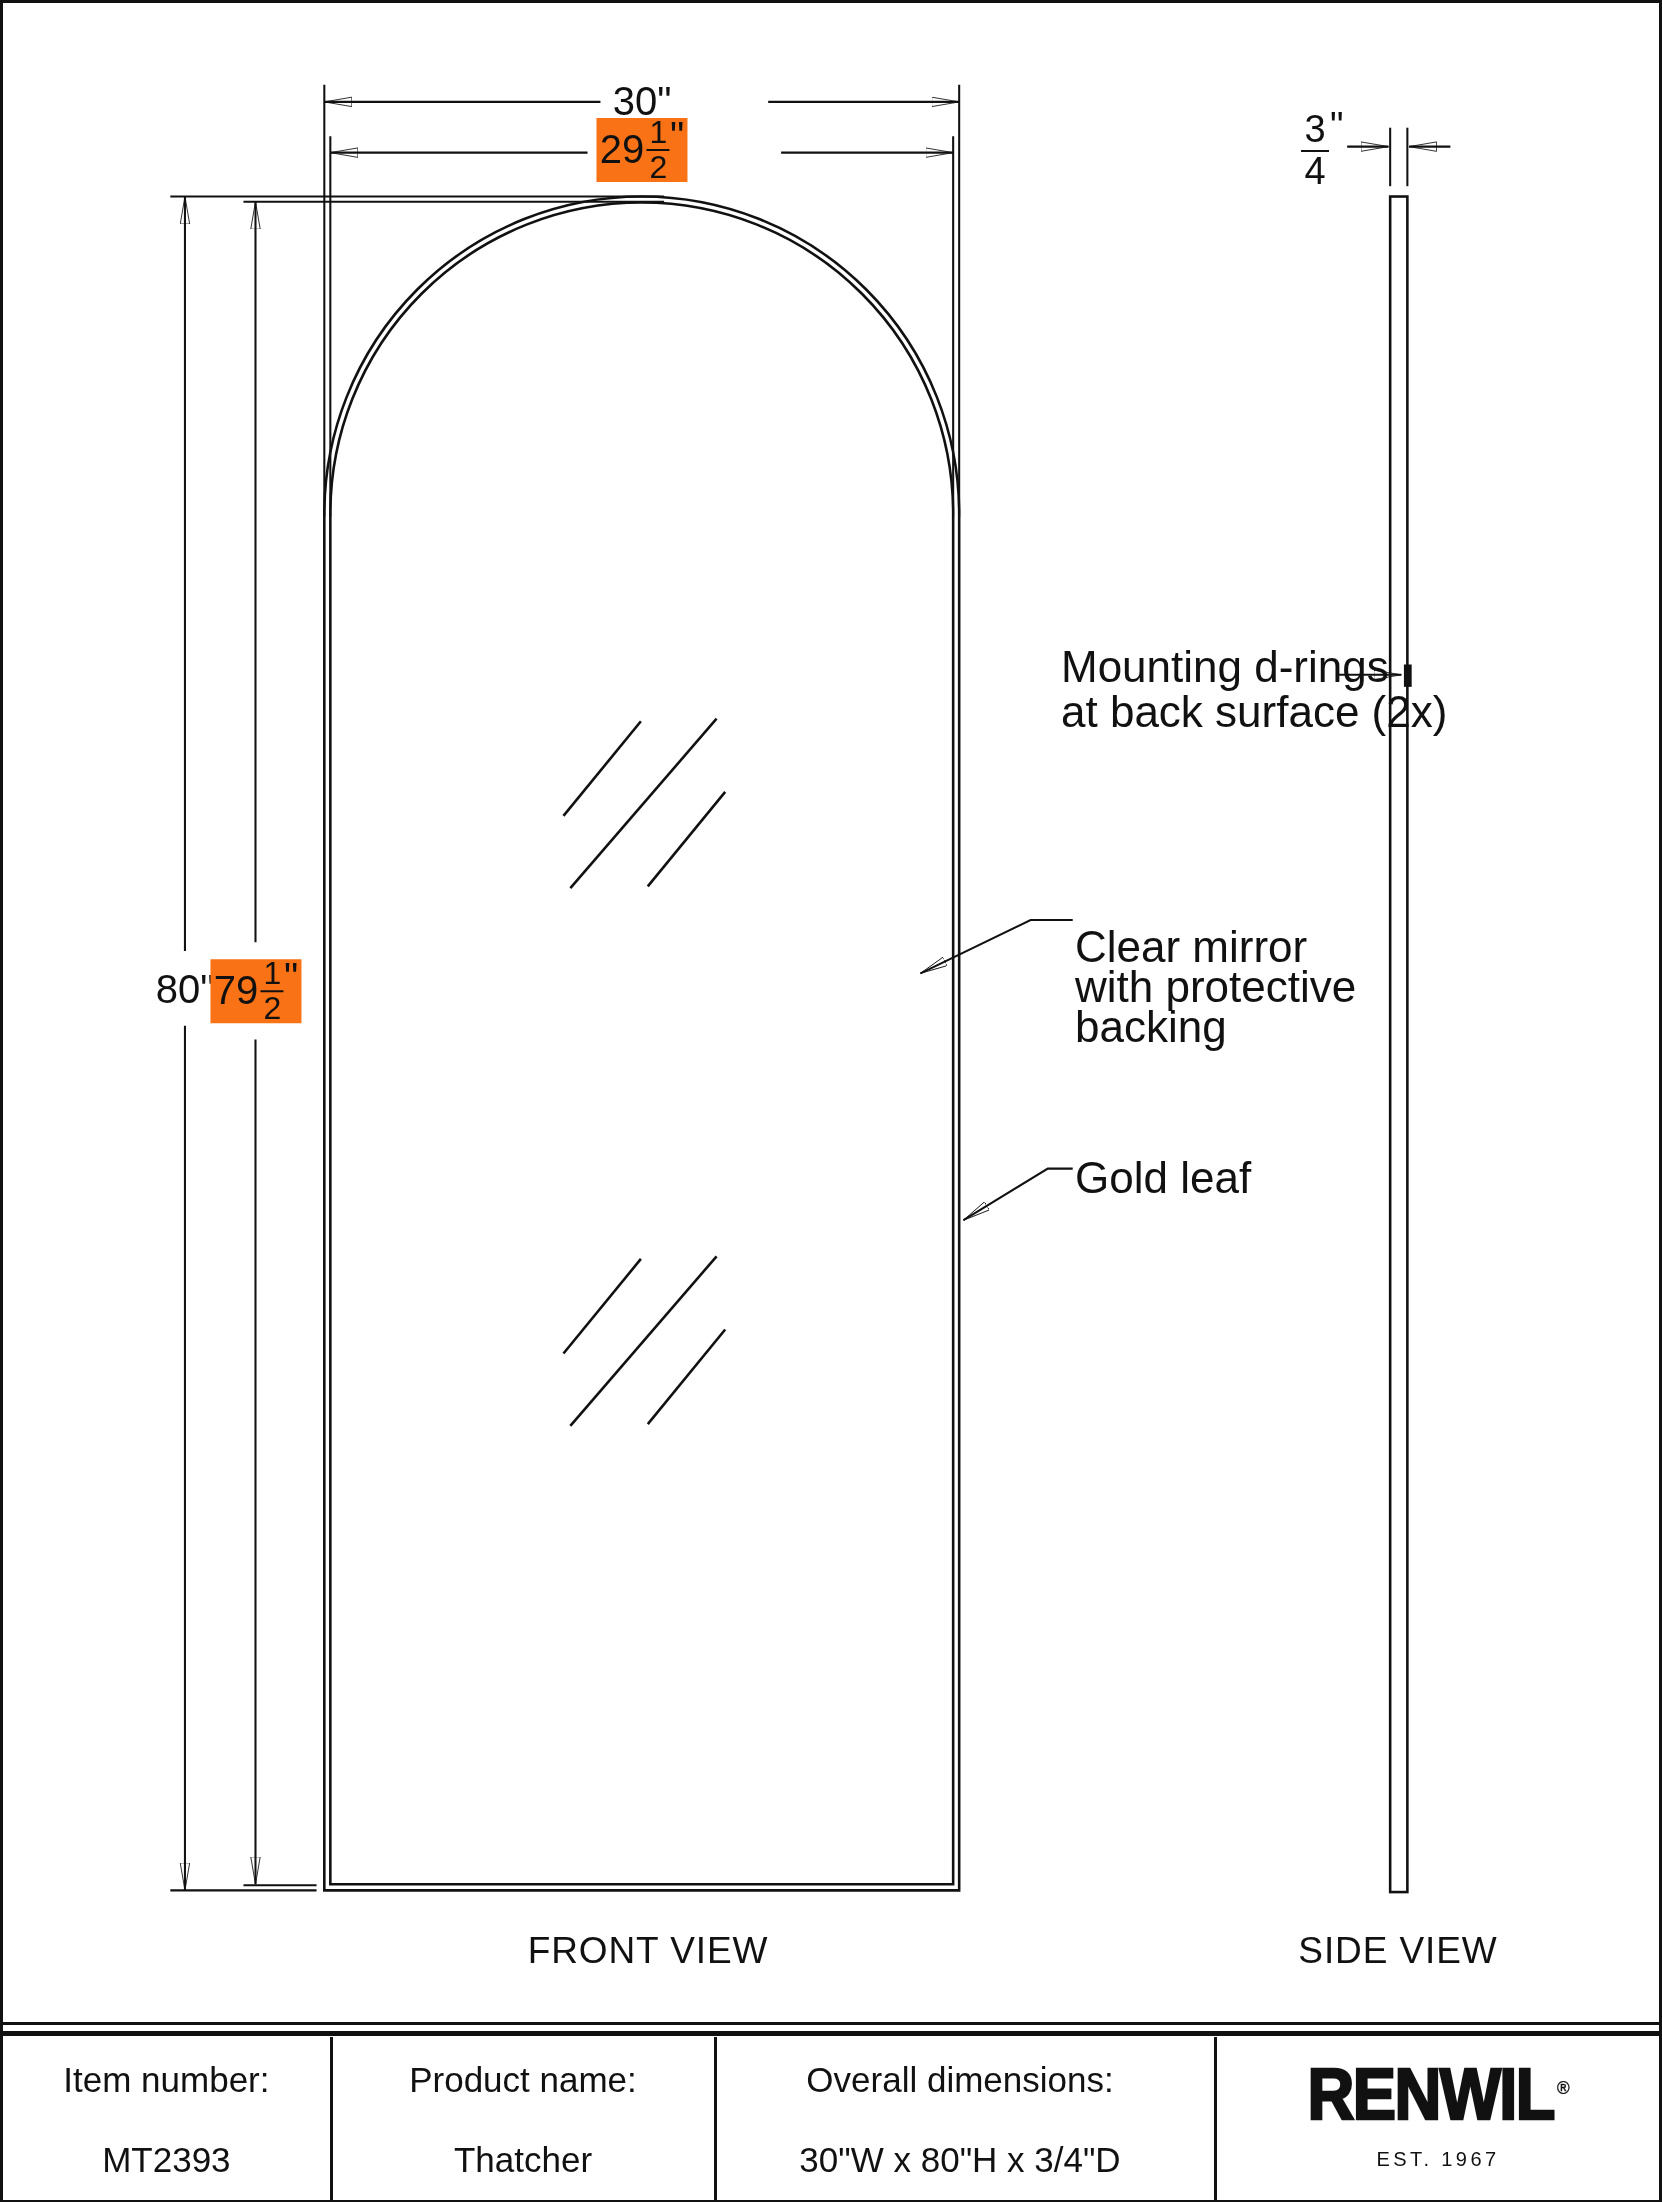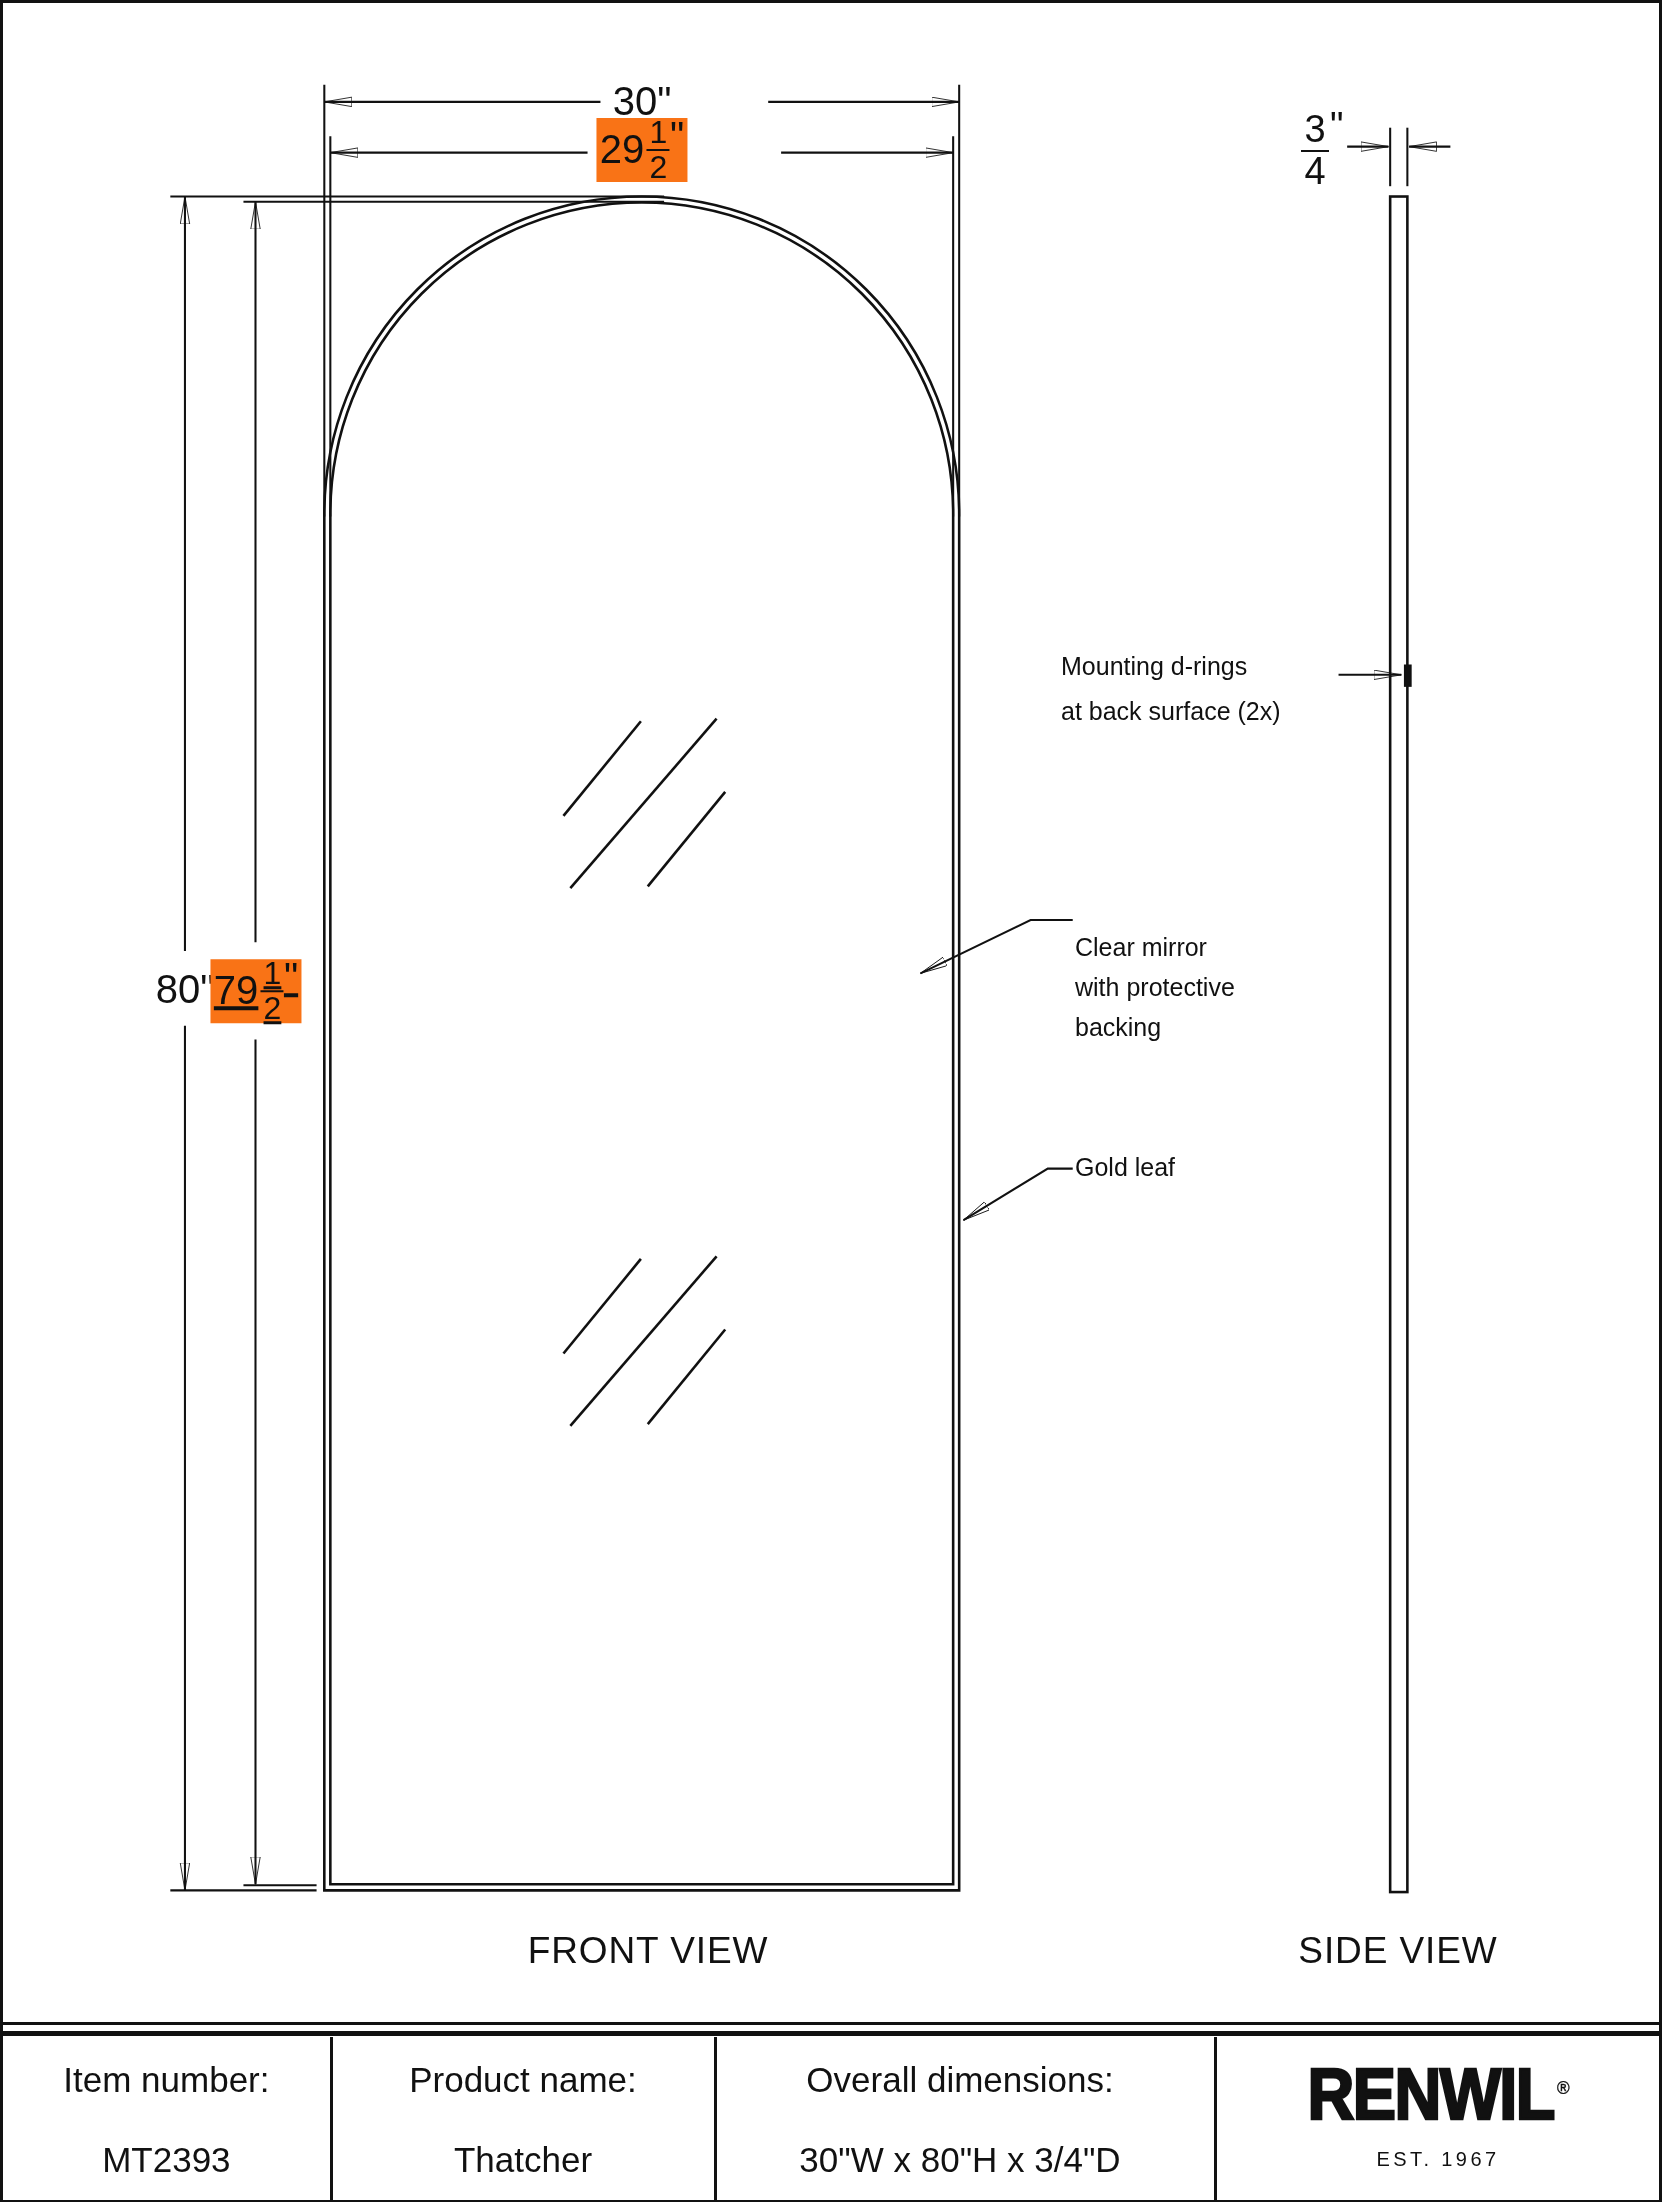--- a/index.html
+++ b/index.html
@@ -33,21 +33,21 @@
   .vfrac .num { padding:0 2.6px 2.6px; border-bottom:2.6px solid #111111; }
   .vfrac .den { padding-top:2.6px; }
   .unit-top { align-self:flex-start; line-height:0.9; }
 
   .depth-frac { position:absolute; font-size:38px; line-height:0.88; }
   .depth-frac .stack { display:flex; flex-direction:column; align-items:center; }
   .depth-frac .num { padding:0 3.4px 3.4px; border-bottom:2.6px solid #111111; }
   .depth-frac .den { padding-top:3.4px; }
   .depth-frac .unit { position:absolute; left:29px; top:-3.4px; }
 
-  .annotation { font-size:25px; }
+  .annotation { font-size:44px; }
   .ann-mounting { line-height:45px; }
   .ann-clear    { line-height:40px; }
   .view-label { font-size:37px; letter-spacing:0.9px; }
 
   .rule-thin  { position:absolute; left:0; right:0; top:2022px; height:2.6px; background:#111111; }
   .rule-thick { position:absolute; left:0; right:0; top:2031px; height:5.2px; background:#111111; }
   .tb-cell {
     position:absolute; top:2037px; bottom:0;
     display:flex; flex-direction:column; justify-content:center; align-items:center;
     font-size:35px; line-height:46px; text-align:center;gap:34px;
@@ -140,21 +140,21 @@
     <span>29</span>
     <span class="vfrac">
       <span class="num">1</span>
       <span class="den">2</span>
     </span>
     <span class="unit-top">"</span>
   </div>
 
   <div class="txt dim-label center-xy" style="left:185px; top:989px;">80"</div>
 
-  <div class="txt frac-label center-xy" style="left:256px; top:991px;text-decoration:underline;">
+  <div class="txt frac-label center-xy" style="left:256px; top:991px;">
     <span>79</span>
     <span class="vfrac">
       <span class="num">1</span>
       <span class="den">2</span>
     </span>
     <span class="unit-top">"</span>
   </div>
 
   <div class="txt depth-frac" style="left:1301px; top:113px;">
     <span class="stack">

